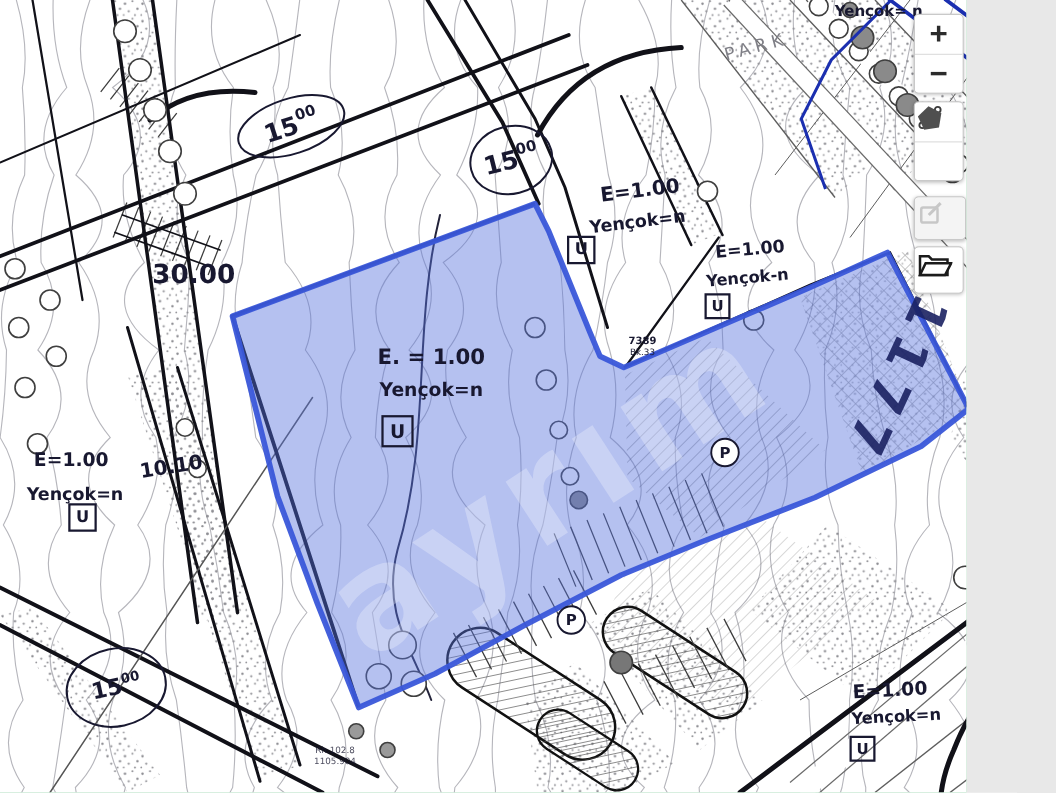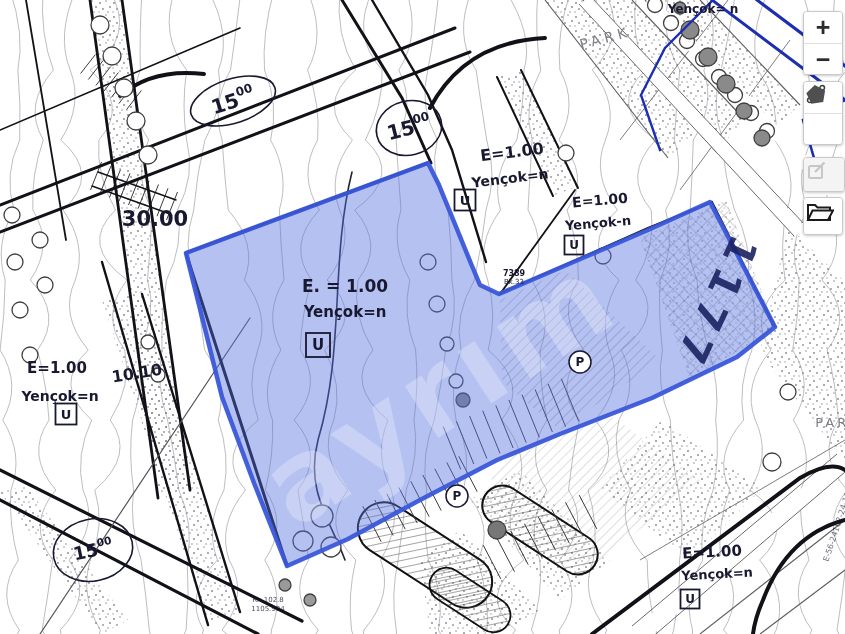--- a/index.html
+++ b/index.html
@@ -1,16 +1,16 @@
 <!DOCTYPE html>
 <html><head>
 <meta charset="utf-8">
 <style>
   html,body{margin:0;padding:0;background:#e8e8e8;}
-  .viewer{position:relative;width:845px;height:634px;overflow:hidden;background:#86efac;
+  .viewer{position:relative;width:773px;height:634px;overflow:hidden;background:#86efac;
           font-family:"DejaVu Sans", sans-serif;}
   .viewer svg{position:absolute;left:0;top:0;}
   
   .tb-group{position:absolute;background:#fff;border:1px solid #c9c9c9;border-radius:4px;
             box-shadow:0 1px 3px rgba(0,0,0,.22);overflow:hidden;z-index:30;}
   .tb-btn{width:38px;height:31px;display:flex;align-items:center;justify-content:center;
           font-size:25px;font-weight:700;color:#2b2b2b;cursor:pointer;background:#fff;
           border:none;padding:0;}
   .tb-btn + .tb-btn{border-top:1px solid #e0e0e0;}
   .tb-btn svg{display:block;}

